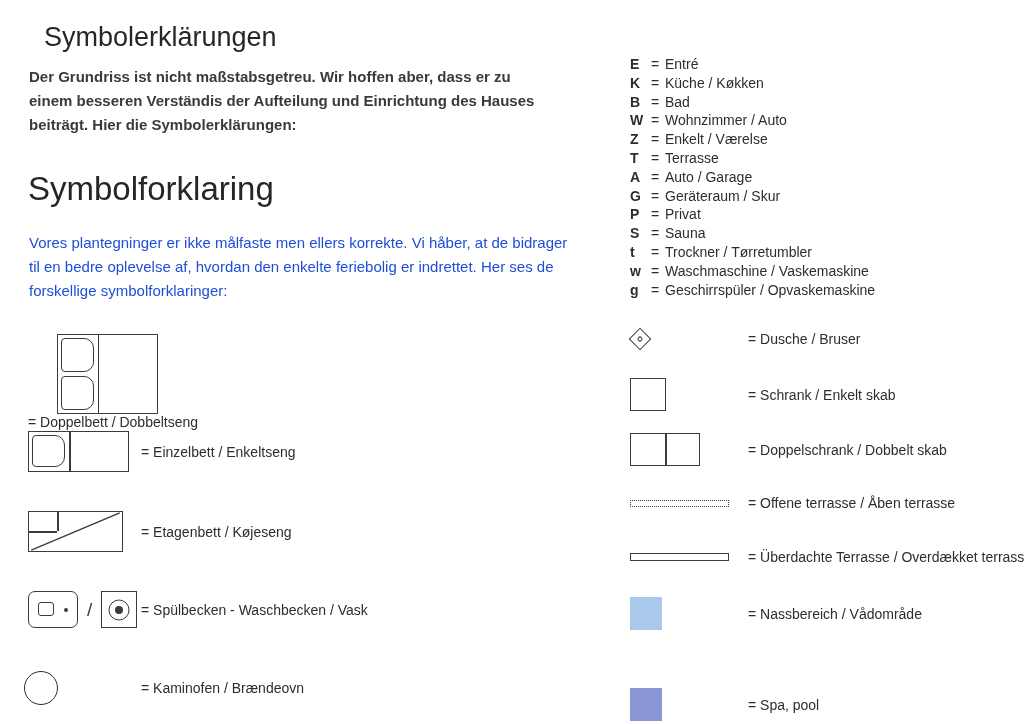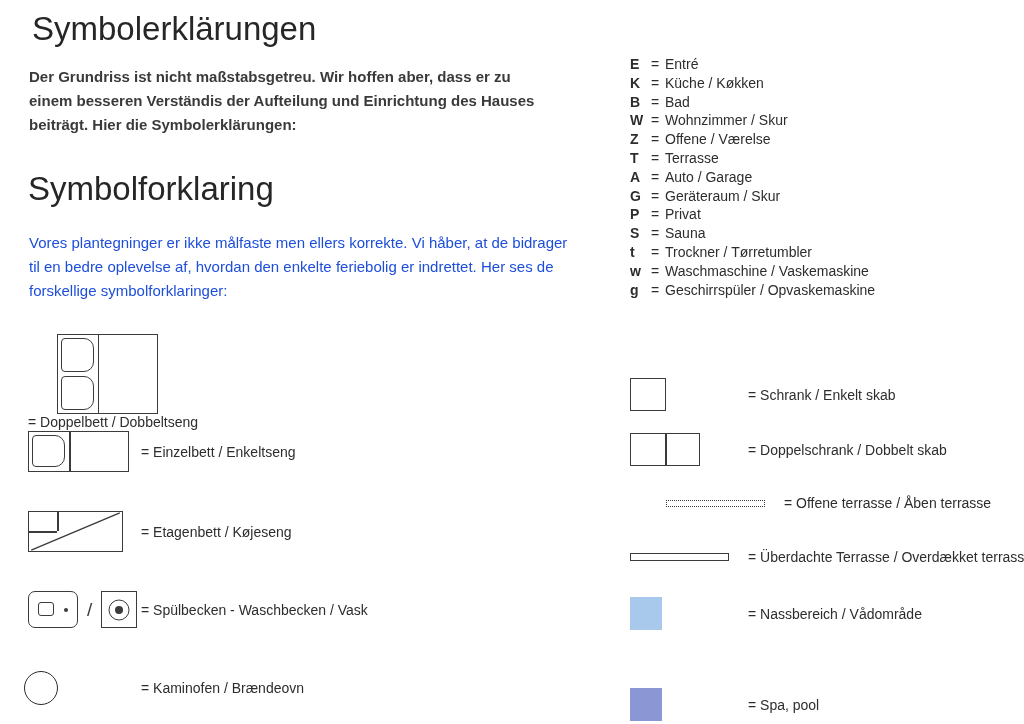--- a/index.html
+++ b/index.html
@@ -22,24 +22,24 @@
     height: 724px;
   }
   
   .left-col {
     position: absolute;
     left: 28px;
     top: 0px;
     width: 580px;
   }
   h1.title-de {
-    font-size: 33px;
+    font-size: 27px;
     font-weight: normal;
     letter-spacing: 0px;
-    margin: 4px;
+    margin: 16px;
     padding: 0;
     position: absolute;
     left: 0px;
     top: 6px;
     color: #262626;
   }
   .para-de {
     position: absolute;
     left: 1px;
     top: 65px;
@@ -442,26 +442,26 @@
         <span class="abbr-val">Küche / Køkken</span>
       </div>
       <div class="abbr-row">
         <span class="abbr-key">B</span>
         <span class="abbr-eq">=</span>
         <span class="abbr-val">Bad</span>
       </div>
       <div class="abbr-row">
         <span class="abbr-key">W</span>
         <span class="abbr-eq">=</span>
-        <span class="abbr-val">Wohnzimmer / Skur</span>
+        <span class="abbr-val">Wohnzimmer / Auto</span>
       </div>
       <div class="abbr-row">
         <span class="abbr-key">Z</span>
         <span class="abbr-eq">=</span>
-        <span class="abbr-val">Offene / Værelse</span>
+        <span class="abbr-val">Enkelt / Værelse</span>
       </div>
       <div class="abbr-row">
         <span class="abbr-key">T</span>
         <span class="abbr-eq">=</span>
         <span class="abbr-val">Terrasse</span>
       </div>
       <div class="abbr-row">
         <span class="abbr-key">A</span>
         <span class="abbr-eq">=</span>
         <span class="abbr-val">Auto / Garage</span>
@@ -493,36 +493,42 @@
       </div>
       <div class="abbr-row">
         <span class="abbr-key">g</span>
         <span class="abbr-eq">=</span>
         <span class="abbr-val">Geschirrspüler / Opvaskemaskine</span>
       </div>
 
     </div>
   </div>
 
+  <div class="rsym-row" style="left:630px; top:331px;">
+    <div class="rsym-icon">
+      <div class="shower"></div>
+    </div>
+    <div class="rsym-label">= Dusche / Bruser</div>
+  </div>
 
   <div class="rsym-row" style="left:630px; top:378px;text-align:center;">
     <div class="rsym-icon">
       <div class="cabinet"></div>
     </div>
     <div class="rsym-label">= Schrank / Enkelt skab</div>
   </div>
 
   <div class="rsym-row" style="left:630px; top:433px;">
     <div class="rsym-icon">
       <div class="cabinet-double"></div>
     </div>
     <div class="rsym-label">= Doppelschrank / Dobbelt skab</div>
   </div>
 
-  <div class="rsym-row" style="left:666px; top:495px;">
+  <div class="rsym-row" style="left:630px; top:495px;">
     <div class="rsym-icon">
       <div class="open-terrace"></div>
     </div>
     <div class="rsym-label">= Offene terrasse / Åben terrasse</div>
   </div>
 
   <div class="rsym-row" style="left:630px; top:549px;">
     <div class="rsym-icon">
       <div class="covered-terrace"></div>
     </div>

